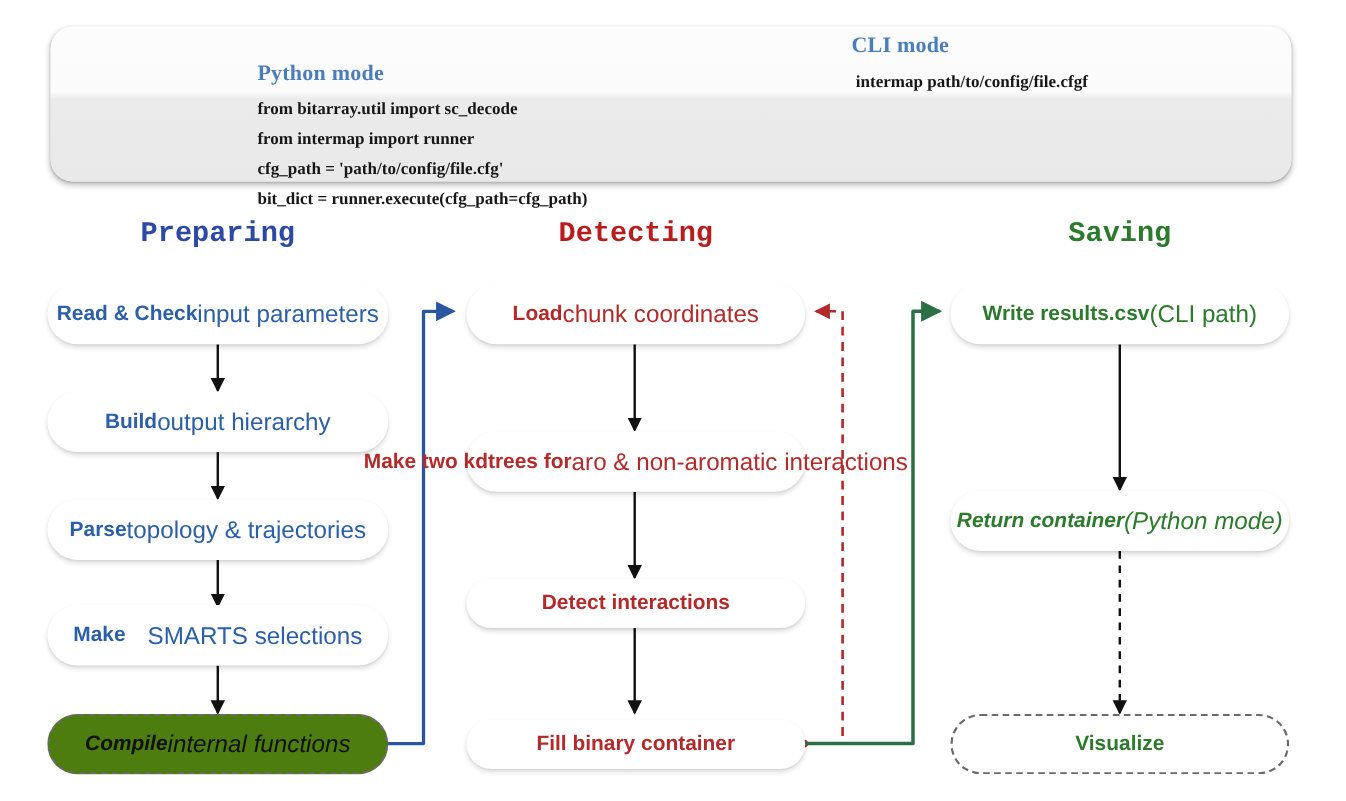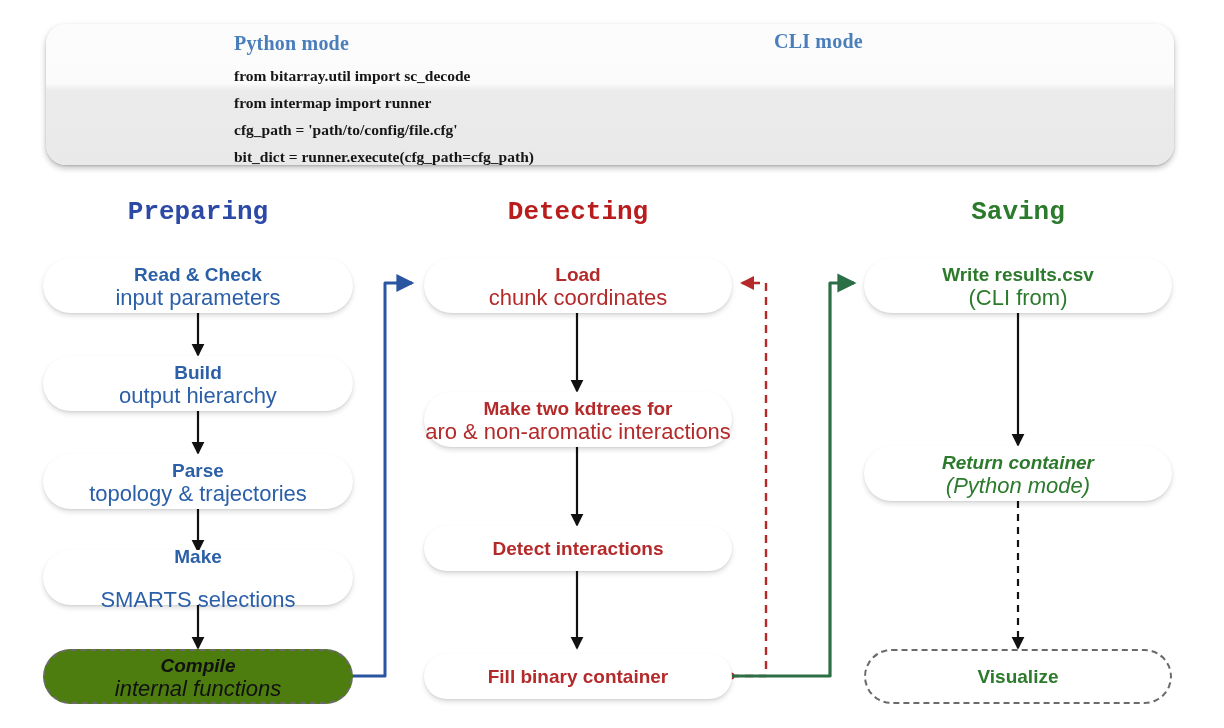--- a/index.html
+++ b/index.html
@@ -33,21 +33,21 @@
   }
   .code-line {
     font-family: "Liberation Serif", serif;
     font-weight: bold;
     font-size: 15.5px;
     color: #161616;
     line-height: 27px;
     white-space: pre;
   }
   #python-block { left: 144px; top: 8px; }
-  #python-block .mode-title { margin-left: 44px; }
+  #python-block .mode-title { margin-left: 44px; margin-top: 24px; }
   #python-block .code-lines { margin-top: 7px; margin-left: 44px; }
   #cli-block { left: 728px; top: 6px; }
   #cli-block .mode-title { margin-left: 0px; }
   #cli-block .code-lines { margin-top: 8px; margin-left: 4px; }
 
   
   .stage-header {
     position: absolute;
     font-family: Liberation Mono, monospace;
     font-weight: bold;
@@ -60,21 +60,21 @@
   #stage-saving    { left: 864px; top: 197px; width: 308px; color: #2c7a2c; }
 
   
   .node {
     position: absolute;
     box-sizing: border-box;
     border-radius: 28px;
     background: #ffffff;
     box-shadow: 0 3px 5px rgba(0,0,0,0.13), 0 1px 2px rgba(0,0,0,0.07);
     display: flex;
-    flex-direction: column;
+    flex-direction: row;
     align-items: center;
     justify-content: center;
     text-align: center;
     padding: 0 10px;
   }
   .node .line1 { font-size: 19px; font-weight: bold; line-height: 23px; white-space: nowrap;}
   .node .line2 { font-size: 22px; font-weight: normal; line-height: 23px; white-space: nowrap;}
   .node.blue  .line1, .node.blue  .line2 { color: #2b5fa8; }
   .node.red   .line1, .node.red   .line2 { color: #b42a2a; text-align: right; }
   .node.green .line1, .node.green .line2 { color: #2c7a2c; }
@@ -105,20 +105,23 @@
     <div class="code-lines">
       <div class="code-line">from bitarray.util import sc_decode</div>
       <div class="code-line">from intermap import runner</div>
       <div class="code-line">cfg_path = 'path/to/config/file.cfg'</div>
       <div class="code-line">bit_dict = runner.execute(cfg_path=cfg_path)</div>
     </div>
   </div>
 
   <div class="mode-block" id="cli-block">
     <div class="mode-title">CLI mode</div>
+    <div class="code-lines">
+      <div class="code-line">intermap path/to/config/file.cfgf</div>
+    </div>
   </div>
 
 </div>
 
 <div class="stage-header" id="stage-preparing">Preparing</div>
 <div class="stage-header" id="stage-detecting">Detecting</div>
 <div class="stage-header" id="stage-saving">Saving</div>
 
 <svg id="connectors" viewBox="0 0 1224 728">
   <defs>
@@ -218,21 +221,21 @@
 <div class="node red" style="left:424px; top:526px; width:308px; height:45px;">
   <div class="line1">Detect interactions</div>
 </div>
 
 <div class="node red" style="left:424px; top:654px; width:308px; height:45px;">
   <div class="line1">Fill binary container</div>
 </div>
 
 <div class="node green" style="left:864px; top:258px; width:308px; height:55px;">
   <div class="line1">Write results.csv</div>
-  <div class="line2">(CLI from)</div>
+  <div class="line2">(CLI path)</div>
 </div>
 
 <div class="node green italic" style="left:864px; top:446px; width:308px; height:55px;">
   <div class="line1">Return container</div>
   <div class="line2">(Python mode)</div>
 </div>
 
 <div class="node green dashed plain" style="left:864px; top:649px; width:308px; height:55px;">
   <div class="line1">Visualize</div>
 </div>

